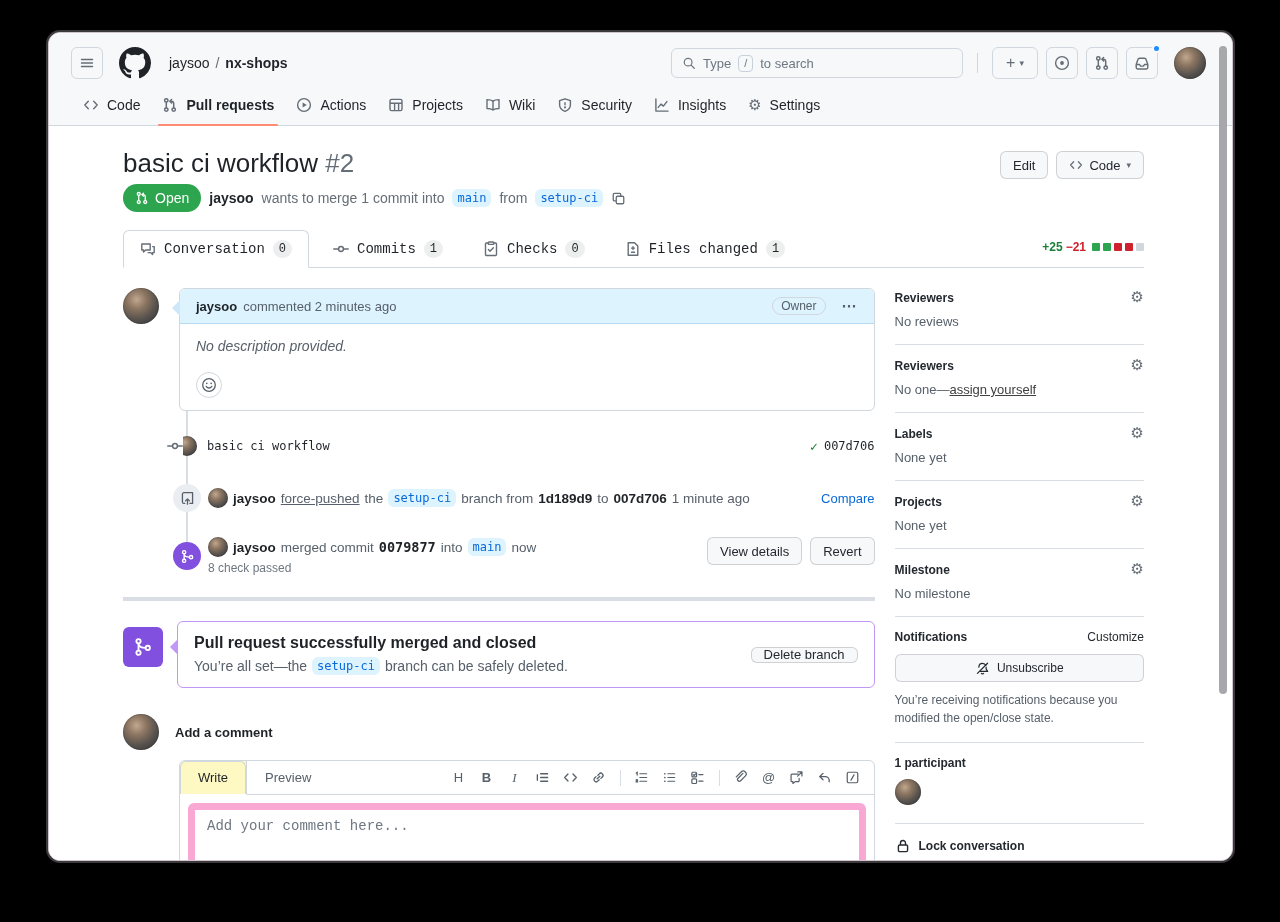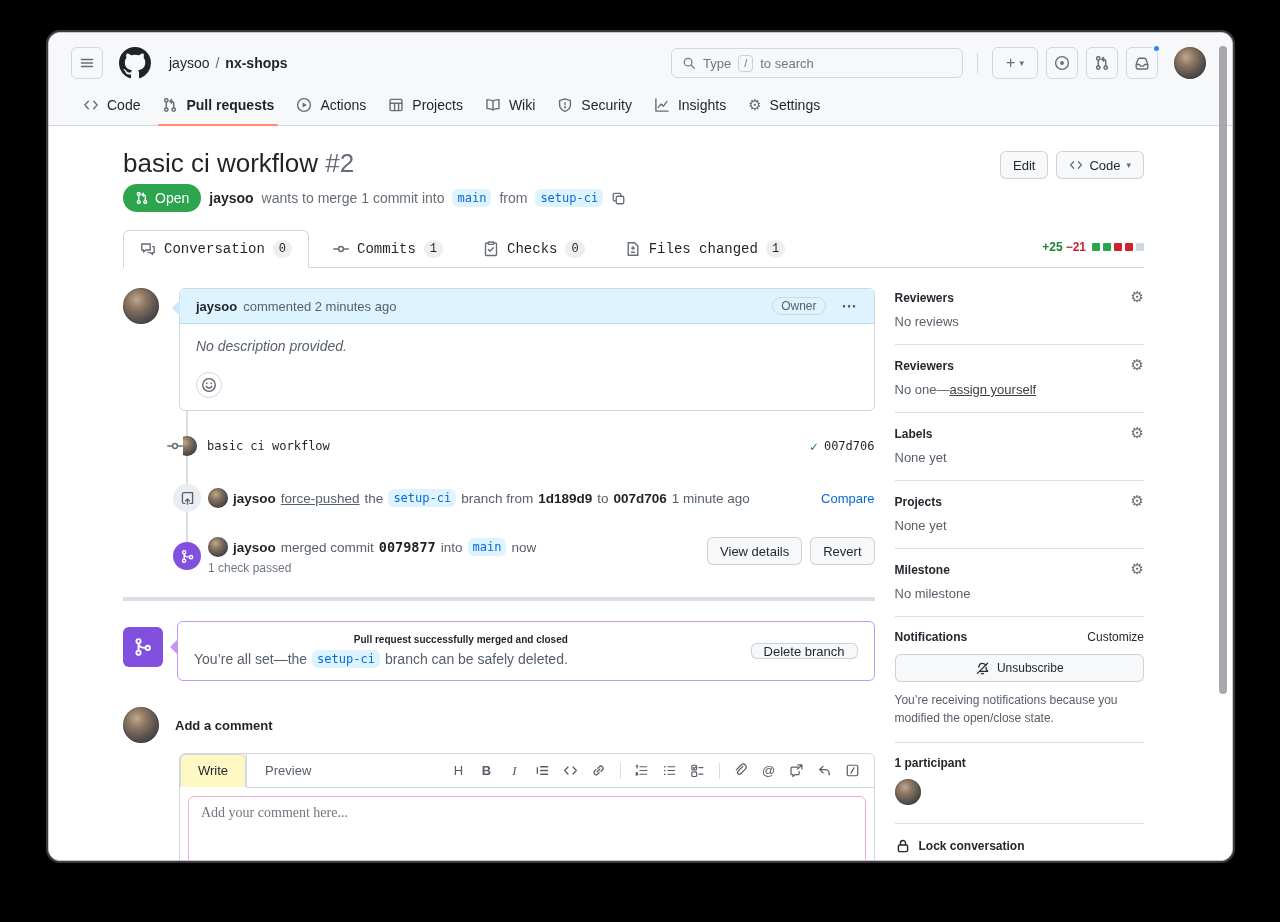--- a/index.html
+++ b/index.html
@@ -125,41 +125,41 @@
   .thick-divider { height:4px; background:#d8dee4; margin:22px 0 20px; }
 
   
   .merged-banner { display:flex; align-items:stretch; }
   .mb-icon { width:40px; height:40px; min-width:40px; background:#8250df; border-radius:6px;
     display:flex; align-items:center; justify-content:center; color:#fff; margin-top:6px; }
   .mb-box { flex:1; margin-left:14px; border:1.5px solid #c297f5; border-radius:6px;
     padding:12px 16px; display:flex; align-items:center; position:relative; background:#fff; }
   .mb-box::before { content:""; position:absolute; left:-8px; top:18px;
     border-top:7px solid transparent; border-bottom:7px solid transparent; border-right:7px solid #c297f5; }
-  .mb-title { font-size:10px; font-weight:700;text-align:right; }
+  .mb-title { font-size:16px; font-weight:700; }
   .mb-desc { font-size:14px; color:#57606a; margin-top:5px; display:flex; align-items:center; gap:5px; }
   .mb-box .btn { margin-left:auto; height:16px; }
 
   
   .add-comment-head { display:flex; align-items:center; gap:16px; margin-top:26px; }
   .add-comment-head h2 { font-size:13px; font-weight:700; }
   .comment-form { margin-left:56px; margin-top:10px; border:1px solid #d0d7de; border-radius:6px; background:#fff; }
   .cf-tabs { display:flex; align-items:stretch; border-bottom:1px solid #d0d7de; padding-right:8px; }
   .cf-tab { padding:9px 18px; font-size:13px; color:#57606a; cursor:pointer; }
   .cf-tab.active { color:#1f2328; background:#fef9c3; border:1px solid #d0d7de; border-bottom-color:#fff;
     border-radius:6px 0 0 0; margin-bottom:-1px; border-top:none; border-left:none; position:relative; }
   .cf-tab.active::after{content:"";position:absolute;inset:0;border:1px solid #d0d7de;border-bottom:none;border-radius:6px 6px 0 0;}
   .cf-toolbar { margin-left:auto; display:flex; align-items:center; gap:2px; }
   .tb-btn { width:26px; height:26px; display:flex; align-items:center; justify-content:center;
     color:#57606a; cursor:pointer; font-size:13px; }
   .tb-btn.b { font-weight:700; } .tb-btn.it { font-style:italic; font-family:"Liberation Serif",serif; }
   .tb-sep { width:1px; height:16px; background:#d8dee4; margin:0 6px; }
   .ta-wrap { padding:8px; position:relative; }
-  .ta-wrap textarea { width:100%; height:92px; border:1px solid #f9a8d4; border-radius:6px;
-    padding:8px 12px; font-size:14px; font-family:Liberation Serif, serif; color:#1f2328; resize:none; outline:none; }
+  .ta-wrap textarea { width:100%; height:92px; border:7px solid #f9a8d4; border-radius:6px;
+    padding:8px 12px; font-size:14px; font-family:Liberation Mono, monospace; color:#1f2328; resize:none; outline:none; }
   .ta-wrap textarea::placeholder { color:#6e7781; }
 
   
   .sb-sec { padding:13px 0 15px; border-bottom:1px solid #d8dee4; }
   .sb-sec.first { padding-top:2px; }
   .sb-title-row { display:flex; align-items:center; }
   .sb-title { font-size:12px; font-weight:600; color:#24292f; }
   .sb-gear { margin-left:auto; cursor:pointer; }
   .sb-body { font-size:13px; color:#57606a; margin-top:9px; }
   .sb-link { text-decoration:underline; color:#404040; cursor:pointer; }
@@ -687,21 +687,21 @@
             <div style="flex:1; padding-left:85px;">
               <div class="ev-body" style="padding-left:0;">
                 <span class="avatar av20"></span>
                 <span class="author">jaysoo</span>
                 <span>merged commit</span>
                 <span class="sha mono">0079877</span>
                 <span>into</span>
                 <span class="branch-label">main</span>
                 <span>now</span>
               </div>
-              <div class="check-sub">1 check passed</div>
+              <div class="check-sub">8 check passed</div>
             </div>
             <div class="merge-btns">
               <button class="btn">
                 <span>View details</span>
               </button>
               <button class="btn">
                 <span>Revert</span>
               </button>
             </div>
           </div>

